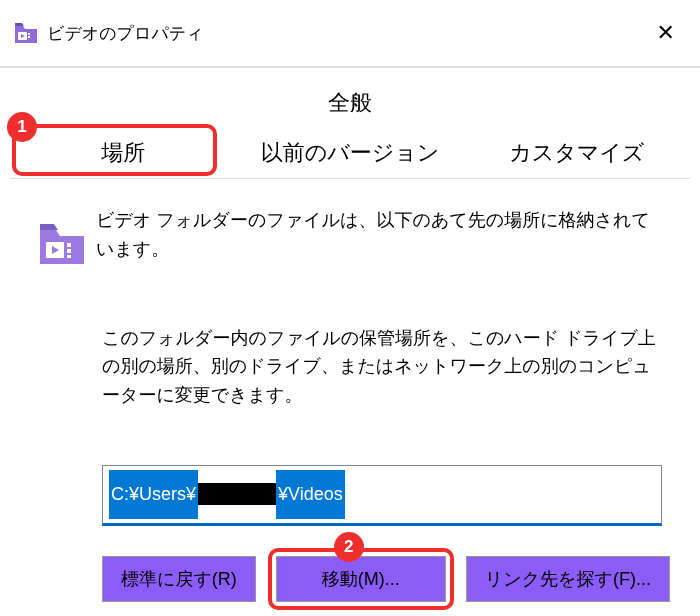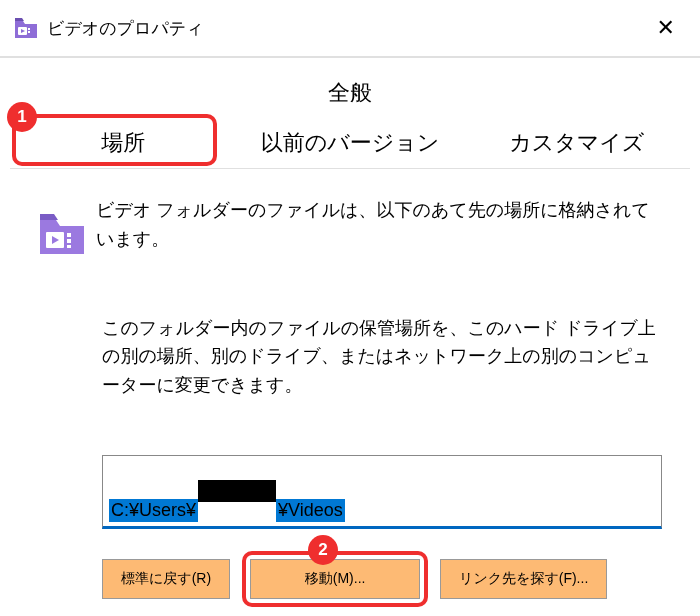--- a/index.html
+++ b/index.html
@@ -10,21 +10,21 @@
       color: #000;
       width: 700px;
       height: 616px;
       position: relative;
     }
     .titlebar {
       display: flex;
       align-items: center;
       justify-content: space-between;
       padding: 10px 15px 10px 15px;
-      height: 56px;
+      height: 66px;
     }
     .titlebar-left {
       display: flex;
       align-items: center;
       gap: 10px;
     }
     .title-icon svg { display: block; }
     .title-text { font-size: 17px; }
     .close-btn {
       font-size: 22px;
@@ -107,43 +107,42 @@
       border-bottom: 3px solid #0067c0;
       padding: 4px 6px;
       width: 560px;
       font-size: 18px;
       background: #fff;
       display: flex;
       align-items: center;
     }
     .path-selected {
       background: #0078d4;
-      color: #000000;
-      padding: 1px 2px;
-      margin-top: 39px;
+      color: #ffffff;
+      padding: 14px 2px;
     }
     .path-redacted {
       background: #000;
       color: #000;
       display: inline-block;
       width: 78px;
       height: 22px;
       vertical-align: middle;
     }
     .buttons-row {
       margin-left: 62px;
       display: flex;
       gap: 20px;
       position: relative;
     }
     .action-btn {
       border: 1px solid #999;
-      background: #fdba74;
+      background: #8b5cf6;
       padding: 10px 18px;
-      font-size: 14px;
+      font-size: 18px;
       cursor: pointer;
       white-space: nowrap;
     }
     .move-btn-wrap {
       position: relative;
     }
     .btn-highlight-box {
       position: absolute;
       border: 4px solid #ef2e2e;
       border-radius: 10px;

